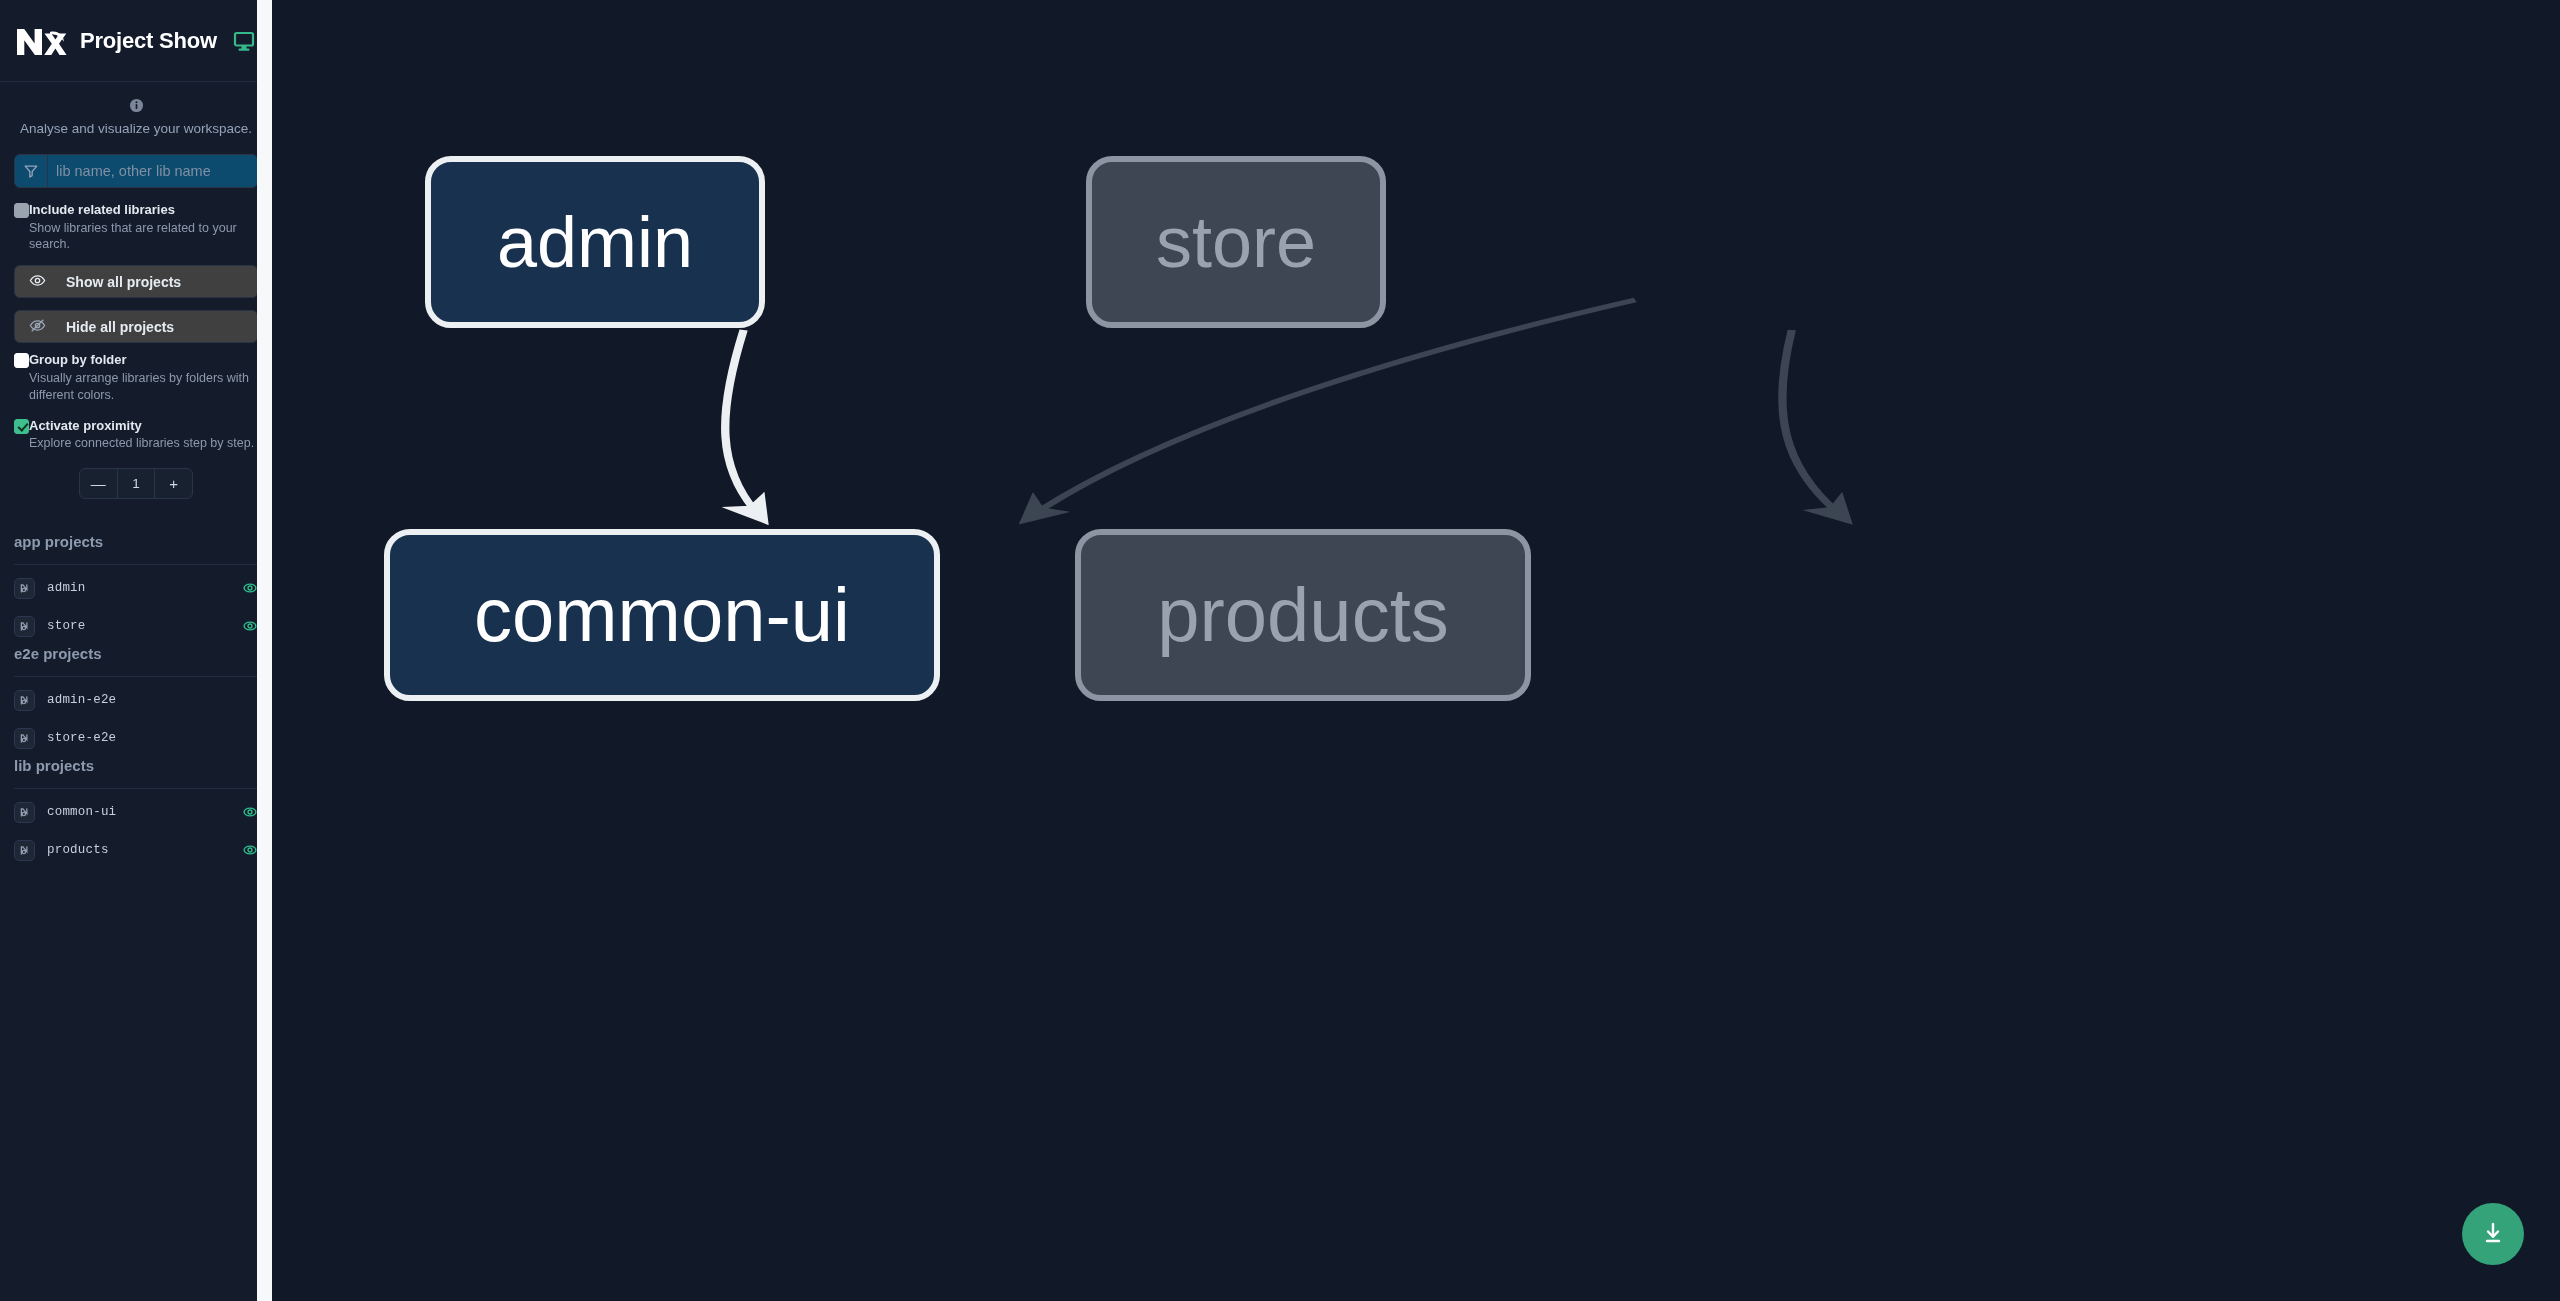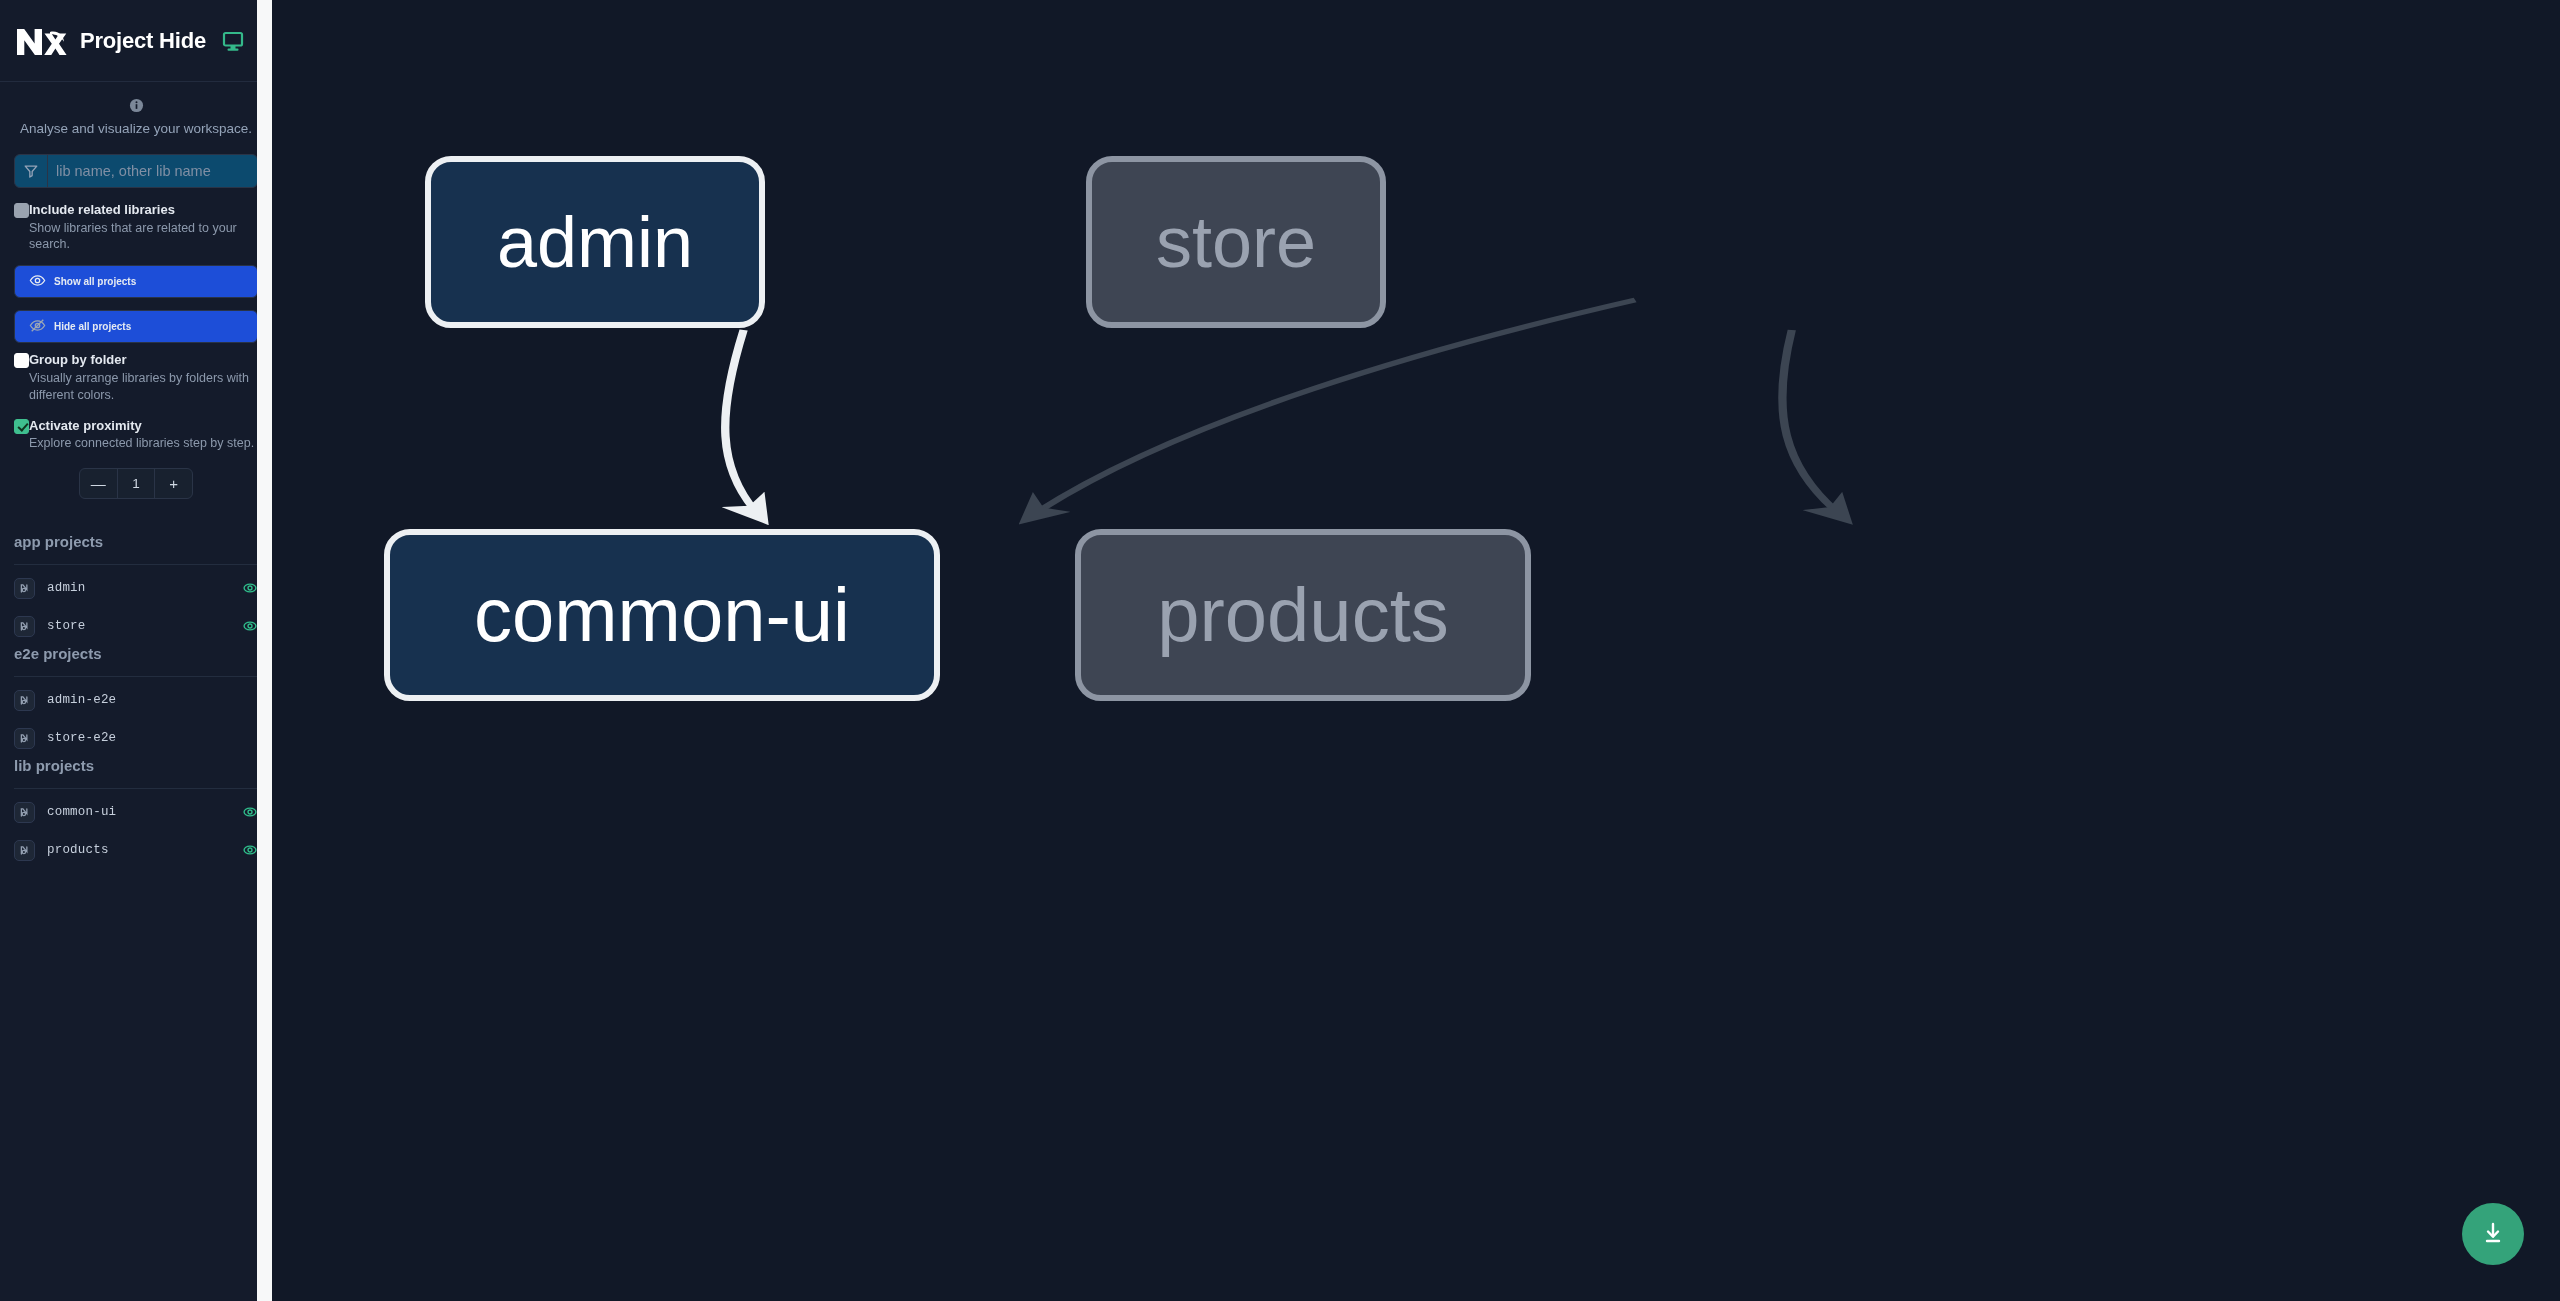--- a/index.html
+++ b/index.html
@@ -74,25 +74,25 @@
   .cbox.on::after {
     content: ""; position: absolute; left: 4.5px; top: 1px;
     width: 4px; height: 8px; border: solid #11341f;
     border-width: 0 2px 2px 0; transform: rotate(42deg);
   }
   .ck-label { color: #e4e9f0; font-size: 13px; font-weight: 700; line-height: 1.35; }
   .ck-desc { color: #8c99ac; font-size: 12.5px; line-height: 1.35; margin-top: 1px; }
 
   .big-btn {
     margin-top: 12px; width: 100%; height: 33px;
-    display: flex; align-items: center; gap: 8px;
+    display: flex; align-items: center; gap: 20px;
     padding-left: 14px;
-    background: #1d4ed8; border: 1px solid #293346;
+    background: #404040; border: 1px solid #293346;
     border-radius: 6px; cursor: pointer;
-    color: #e6ebf2; font-size: 10px; font-weight: 700;
+    color: #e6ebf2; font-size: 14px; font-weight: 700;
     font-family: "Liberation Sans", sans-serif;
   }
 
   .stepper {
     margin: 16px auto 0 auto; width: 114px; height: 31px;
     display: flex; border: 1px solid #2a3447; border-radius: 6px;
     overflow: hidden; background: #18212f;
   }
   .stepper > div {
     flex: 1; display: flex; align-items: center; justify-content: center;
@@ -182,21 +182,21 @@
   <aside class="sidebar">
 
     <div class="sb-header">
       <span class="nx-logo">
         <svg viewBox="0 0 54 40" width="54" height="40" aria-hidden="true">
           <path fill="#ffffff" d="M3 34V8h7.2l10.4 14.6V8H28v26h-7.1L10.3 19.2V34H3z"></path>
           <path fill="#ffffff" d="M30.5 12.5h7l3.9 5.9 3.9-5.9h7l-7.3 10.3L52.6 34h-7.1l-4.1-6.4L37.3 34h-7.1l7.6-11.2-7.3-10.3z"></path>
           <path fill="#ffffff" d="M36 11c4.5-1.2 9 .4 11.6 3.6 1.5 1.9 2.2 4 2.3 6.2-1.3-2.5-3.3-4.6-6-5.9-2.4-1.2-5.2-1.7-7.9-1.5V11z"></path>
         </svg>
       </span>
-      <span class="sb-title">Project Hide</span>
+      <span class="sb-title">Project Show</span>
       <span class="monitor-icon">
         <svg viewBox="0 0 22 22" width="22" height="22" aria-hidden="true">
           <rect x="2" y="3" width="18" height="12.5" rx="1.6" fill="none" stroke="#34b98a" stroke-width="2.2"></rect>
           <rect x="8.5" y="16" width="5" height="3.5" fill="#34b98a"></rect>
           <rect x="5.5" y="18.6" width="11" height="2.2" rx="1" fill="#34b98a"></rect>
         </svg>
       </span>
     </div>
 
     <div class="sb-tagline">

